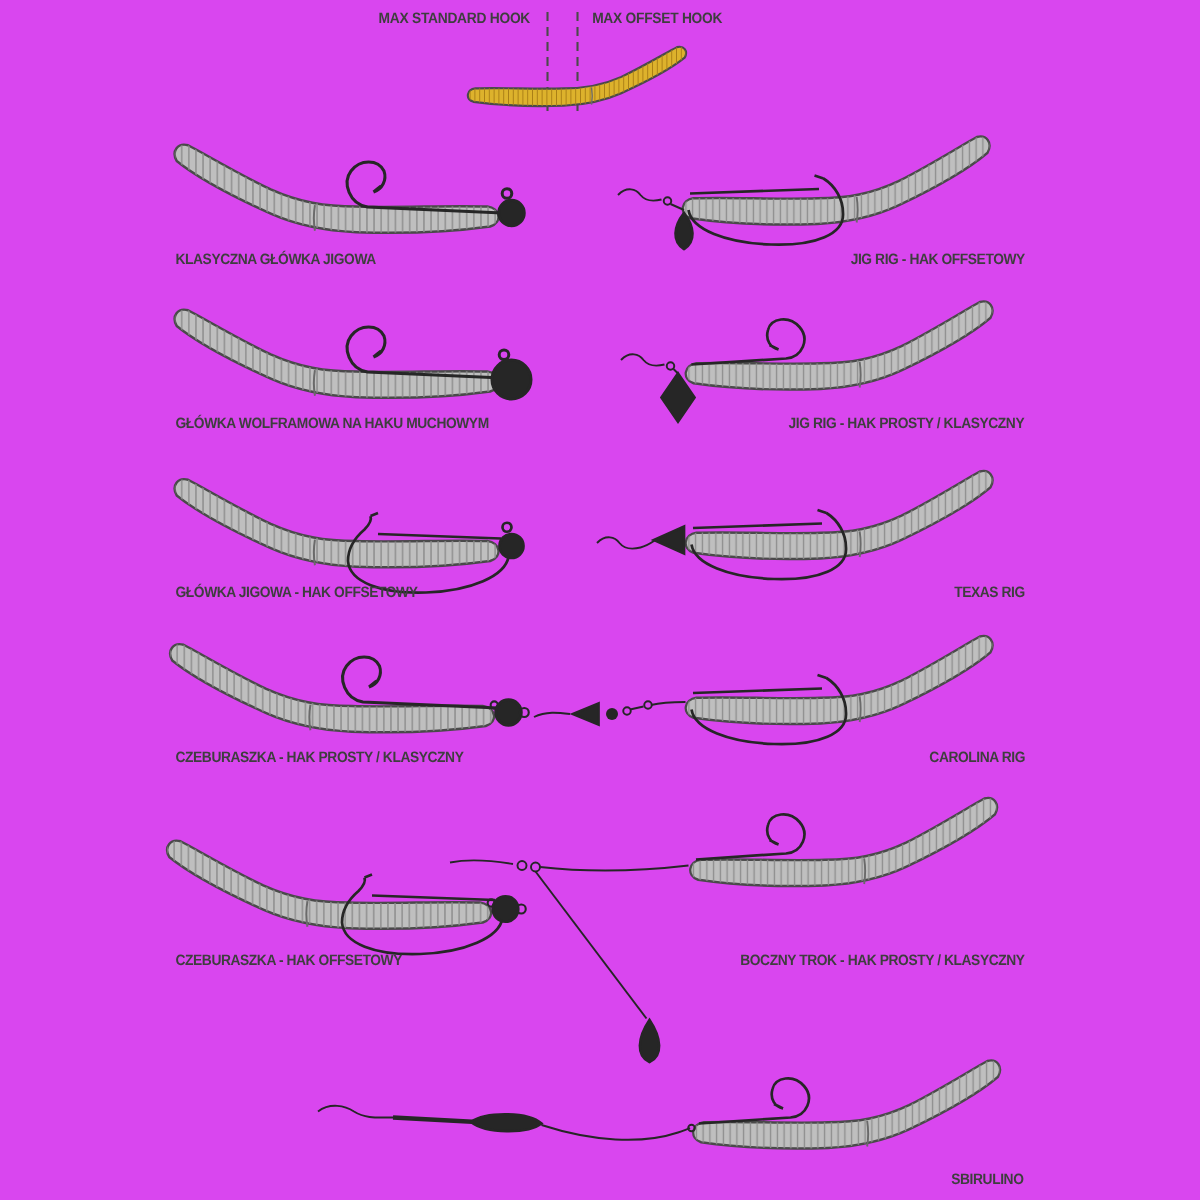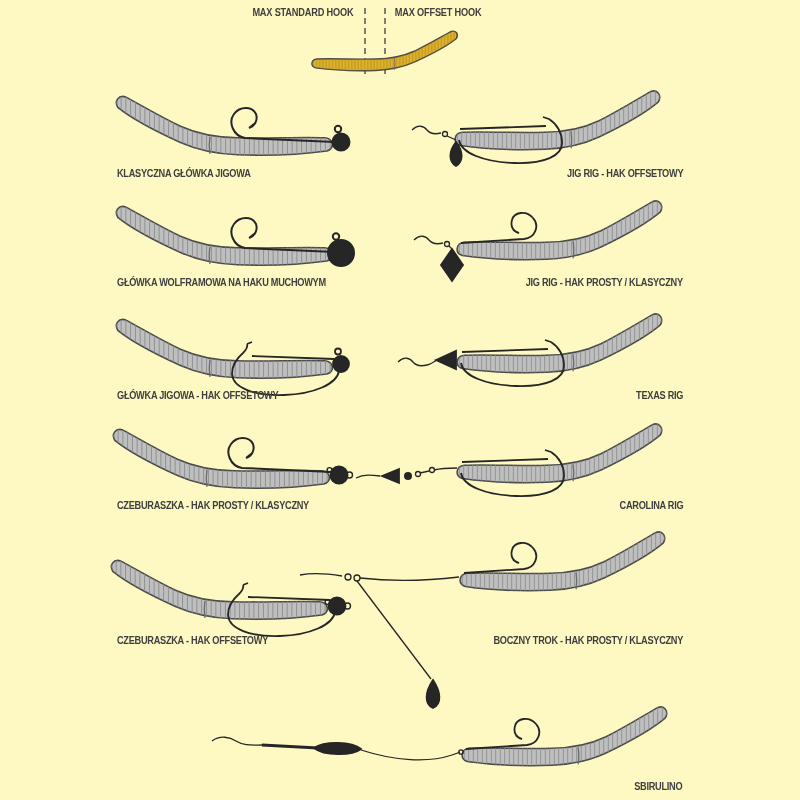--- a/index.html
+++ b/index.html
@@ -1,17 +1,17 @@
 <!DOCTYPE html>
 <html><head>
 <meta charset="utf-8">
 <style>
   html,body{margin:0;padding:0;}
   body{width:800px;height:800px;background:#fcfcfc;font-family:"Liberation Sans",sans-serif;overflow:hidden;}
-  .stage{position:relative;width:800px;height:800px;background:#fef9c3;}
+  .stage{position:relative;width:800px;height:800px;background:#d946ef;}
   svg.art{position:absolute;left:0;top:0;}
   .lbl{
     position:absolute;
     font-size:10px;font-weight:700;letter-spacing:-0.3px;
     color:#3e3e3e;white-space:nowrap;
     font-family:"Liberation Sans",sans-serif;
     transform:scaleX(0.92);
   }
   .lbl.left{transform-origin:left center;}
   .lbl.right{text-align:right;transform-origin:right center;}

